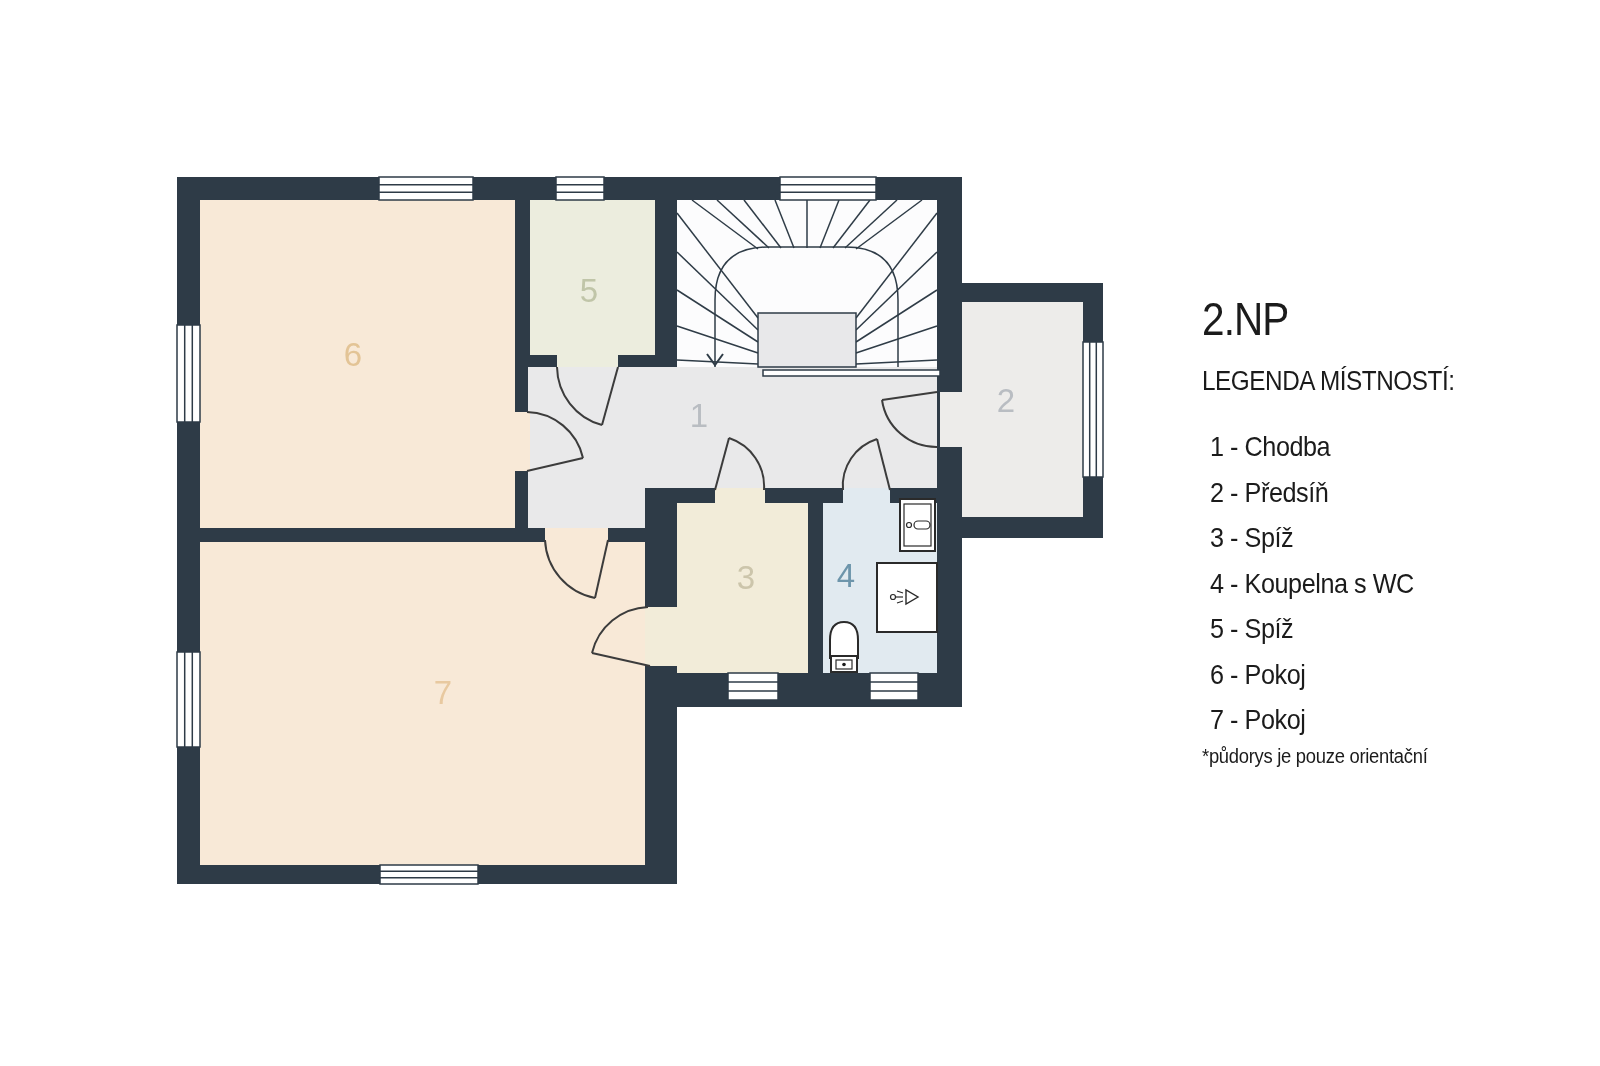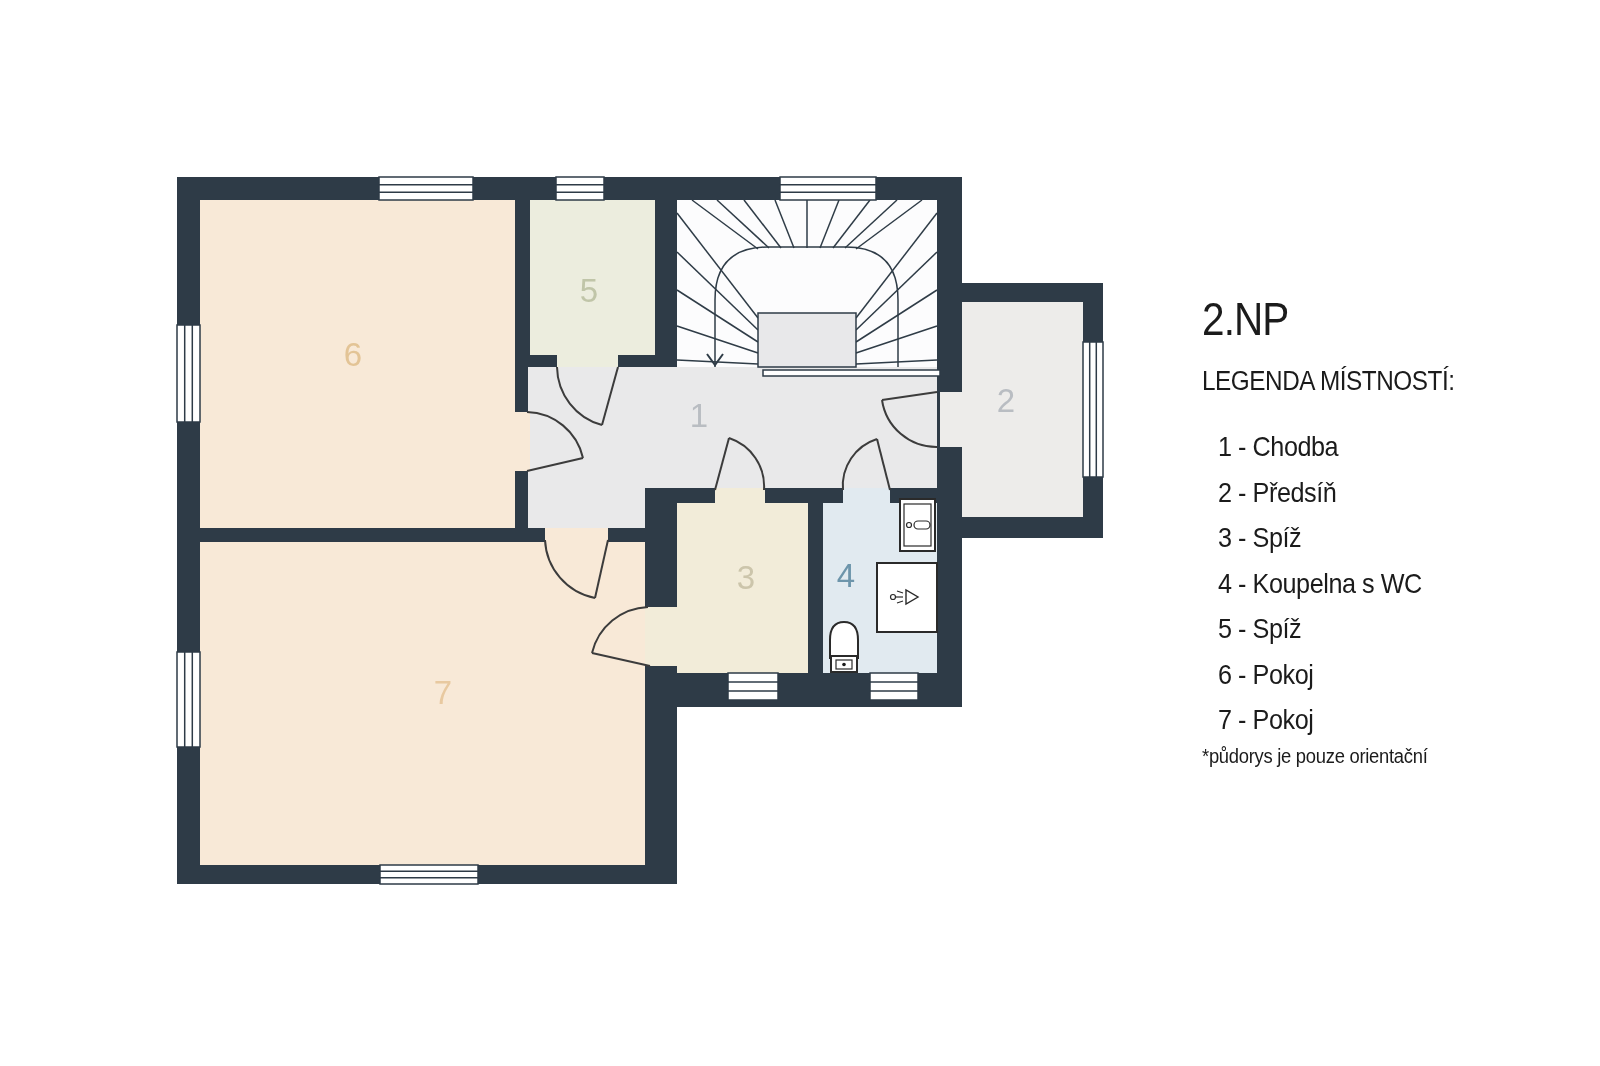--- a/index.html
+++ b/index.html
@@ -10,21 +10,21 @@
   .plan-svg{position:absolute;left:0;top:0;}
   .legend{position:absolute;left:1202px;top:0;width:360px;}
   .legend-title{
     position:absolute;left:0;top:292px;font-size:46px;font-weight:500;
     letter-spacing:-1px;transform:scaleX(.88);transform-origin:left top;white-space:nowrap;
   }
   .legend-heading{
     position:absolute;left:0;top:366px;font-size:27px;font-weight:500;
     letter-spacing:-.5px;transform:scaleX(.9);transform-origin:left top;white-space:nowrap;
   }
-  .legend-items{position:absolute;left:16px;top:424px;}
+  .legend-items{position:absolute;left:8px;top:424px;}
   .legend-item{
     font-size:28px;font-weight:400;line-height:45.5px;letter-spacing:-.5px;
     transform:scaleX(.9);transform-origin:left top;white-space:nowrap;
   }
   .legend-footnote{
     position:absolute;left:0;top:745px;font-size:20px;font-weight:400;
     letter-spacing:-.3px;transform:scaleX(.92);transform-origin:left top;white-space:nowrap;
   }
   .plan-label{font-family:"Liberation Sans", sans-serif;font-size:33px;font-weight:500;}
 </style>

